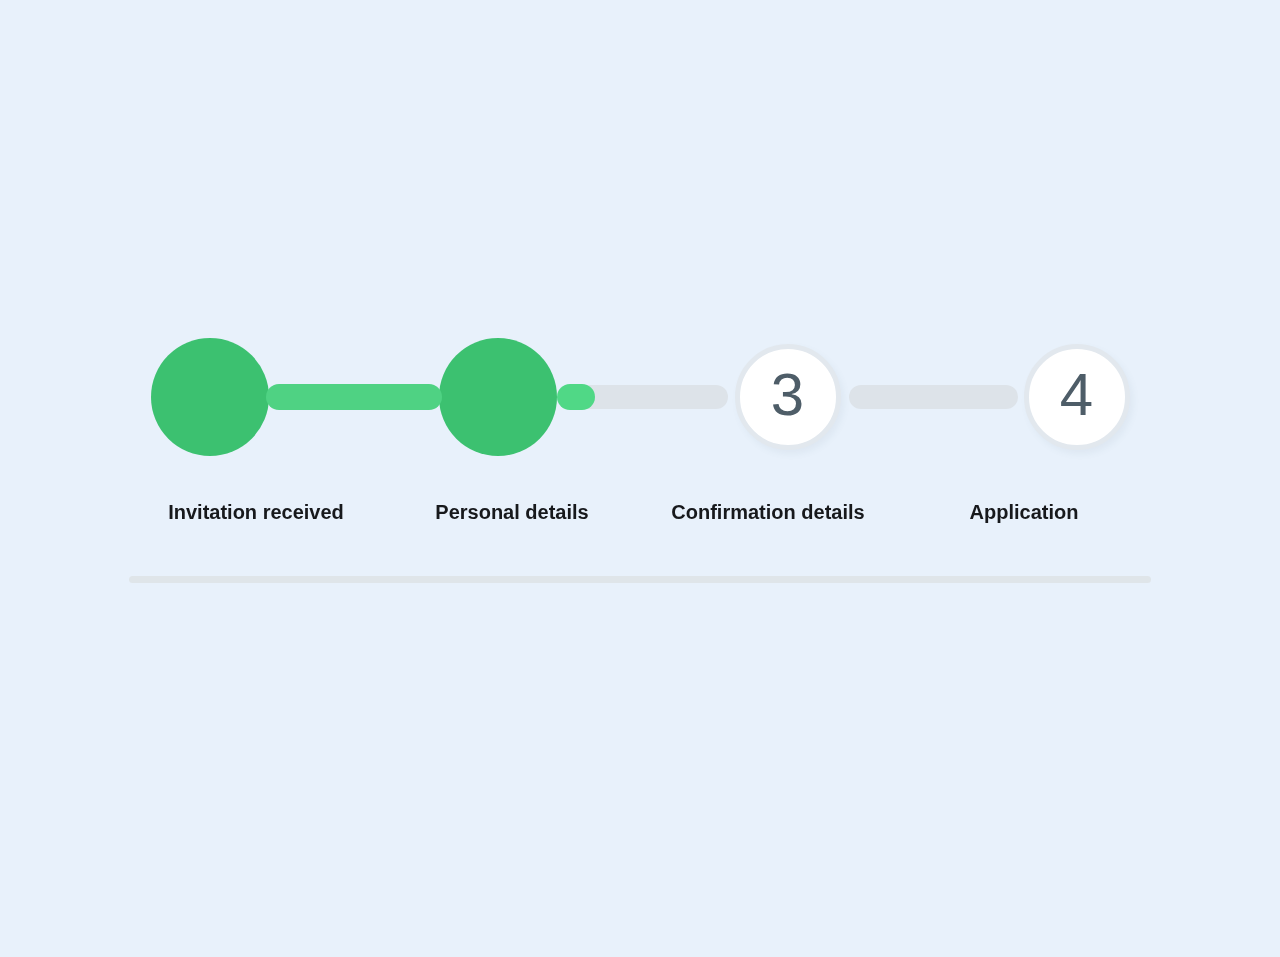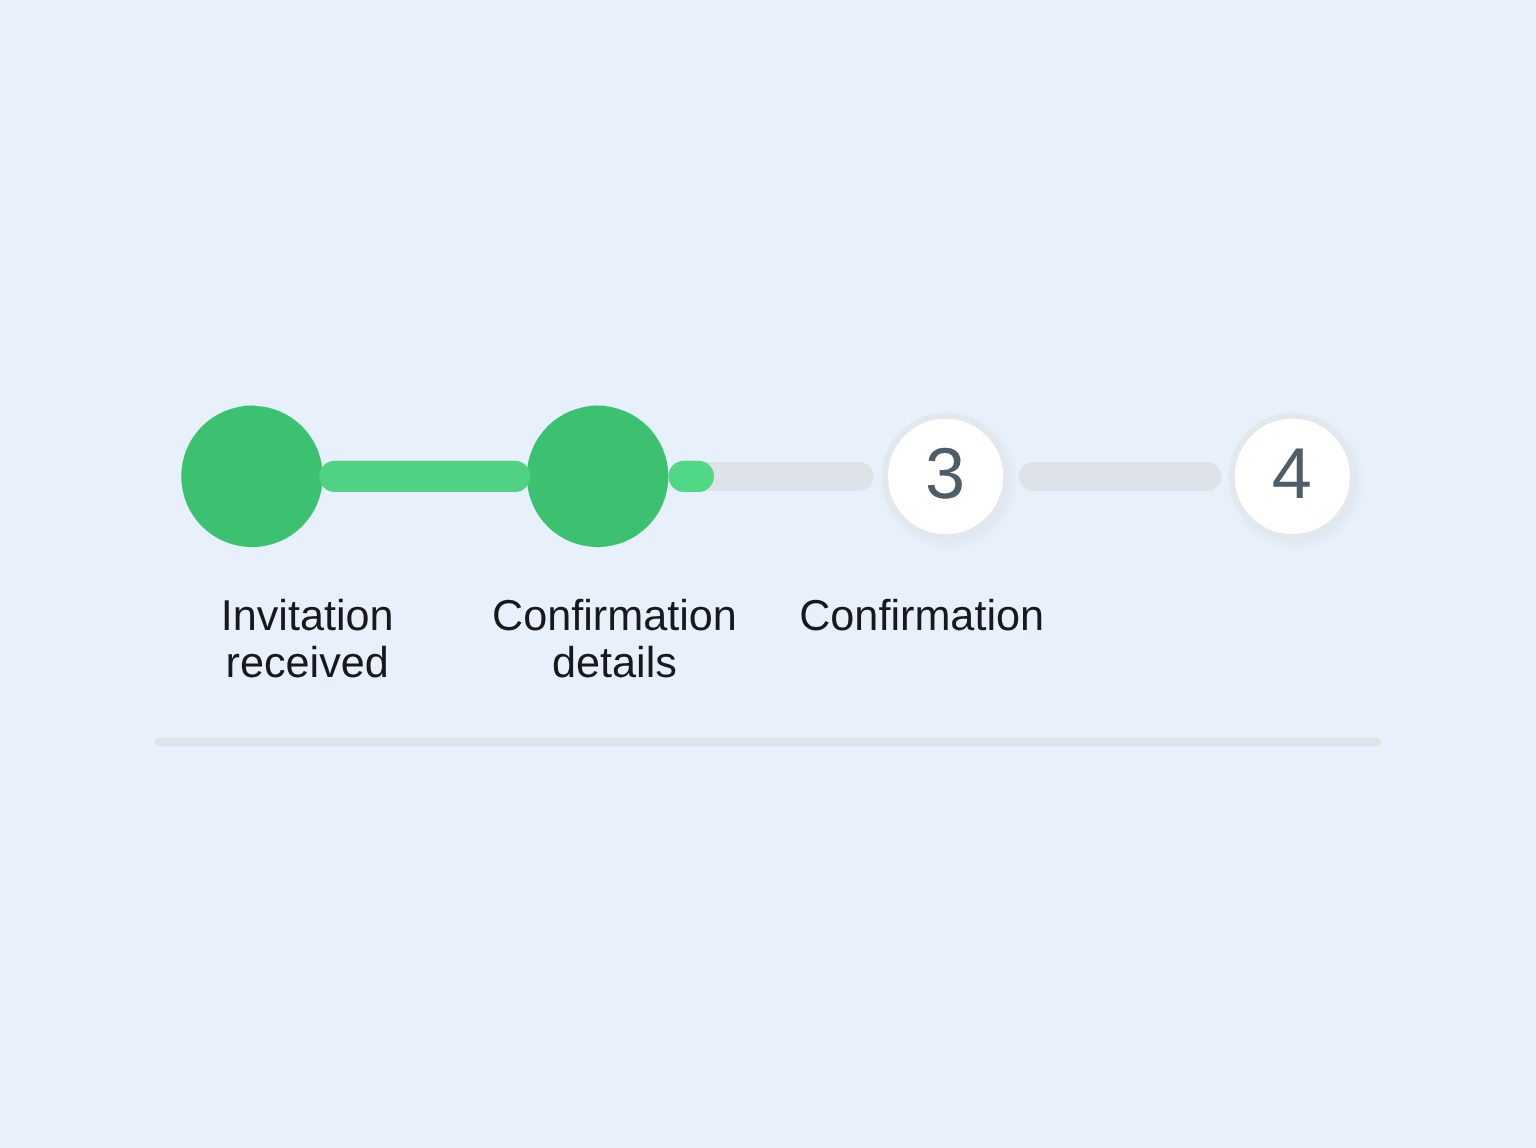--- a/index.html
+++ b/index.html
@@ -59,21 +59,21 @@
   .connector.upcoming .conn-track{
     position:absolute;left:8px;right:6px;top:0;height:24px;
     border-radius:12px;background:var(--gray);
   }
   .stepper-labels{
     display:flex;align-items:flex-start;
     width:1024px;margin:37px auto 0;
   }
   .step-label{
     width:256px;text-align:center;
-    font-size:36px;line-height:39px;color:var(--label);
+    font-size:20px;line-height:39px;color:var(--label);font-weight:bold;
   }
   .divider{
     width:1022px;height:7px;border-radius:4px;
     background:var(--divider);
     margin:44px auto 0;
   }
 </style>
 </head>
 <body>
 
@@ -103,21 +103,22 @@
       </div>
 
       <div class="step-circle todo">
         <span class="step-number">4</span>
       </div>
 
     </div>
 
     <div class="stepper-labels">
       <div class="step-label">Invitation received</div>
+      <div class="step-label">Personal details</div>
       <div class="step-label">Confirmation details</div>
-      <div class="step-label">Confirmation</div>
+      <div class="step-label">Application</div>
     </div>
 
   </div>
 
   <div class="divider"></div>
 
 </div>
 
 </body></html>

